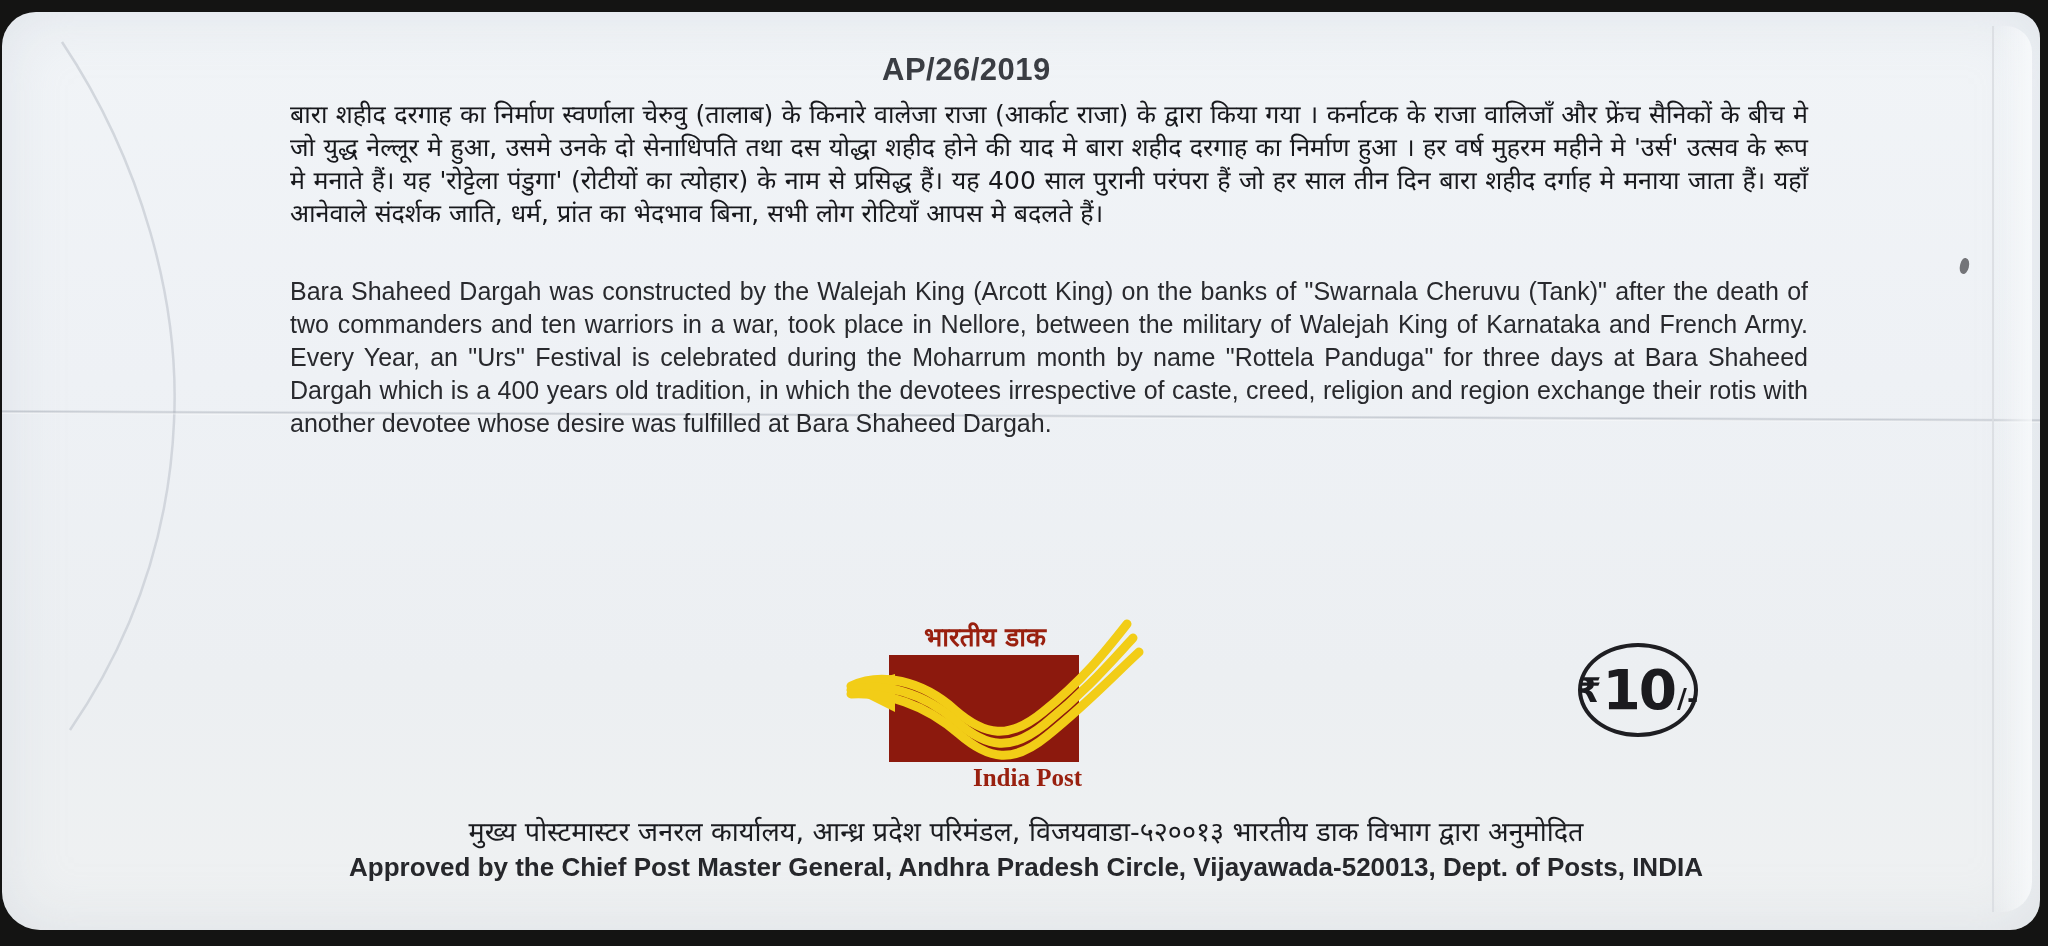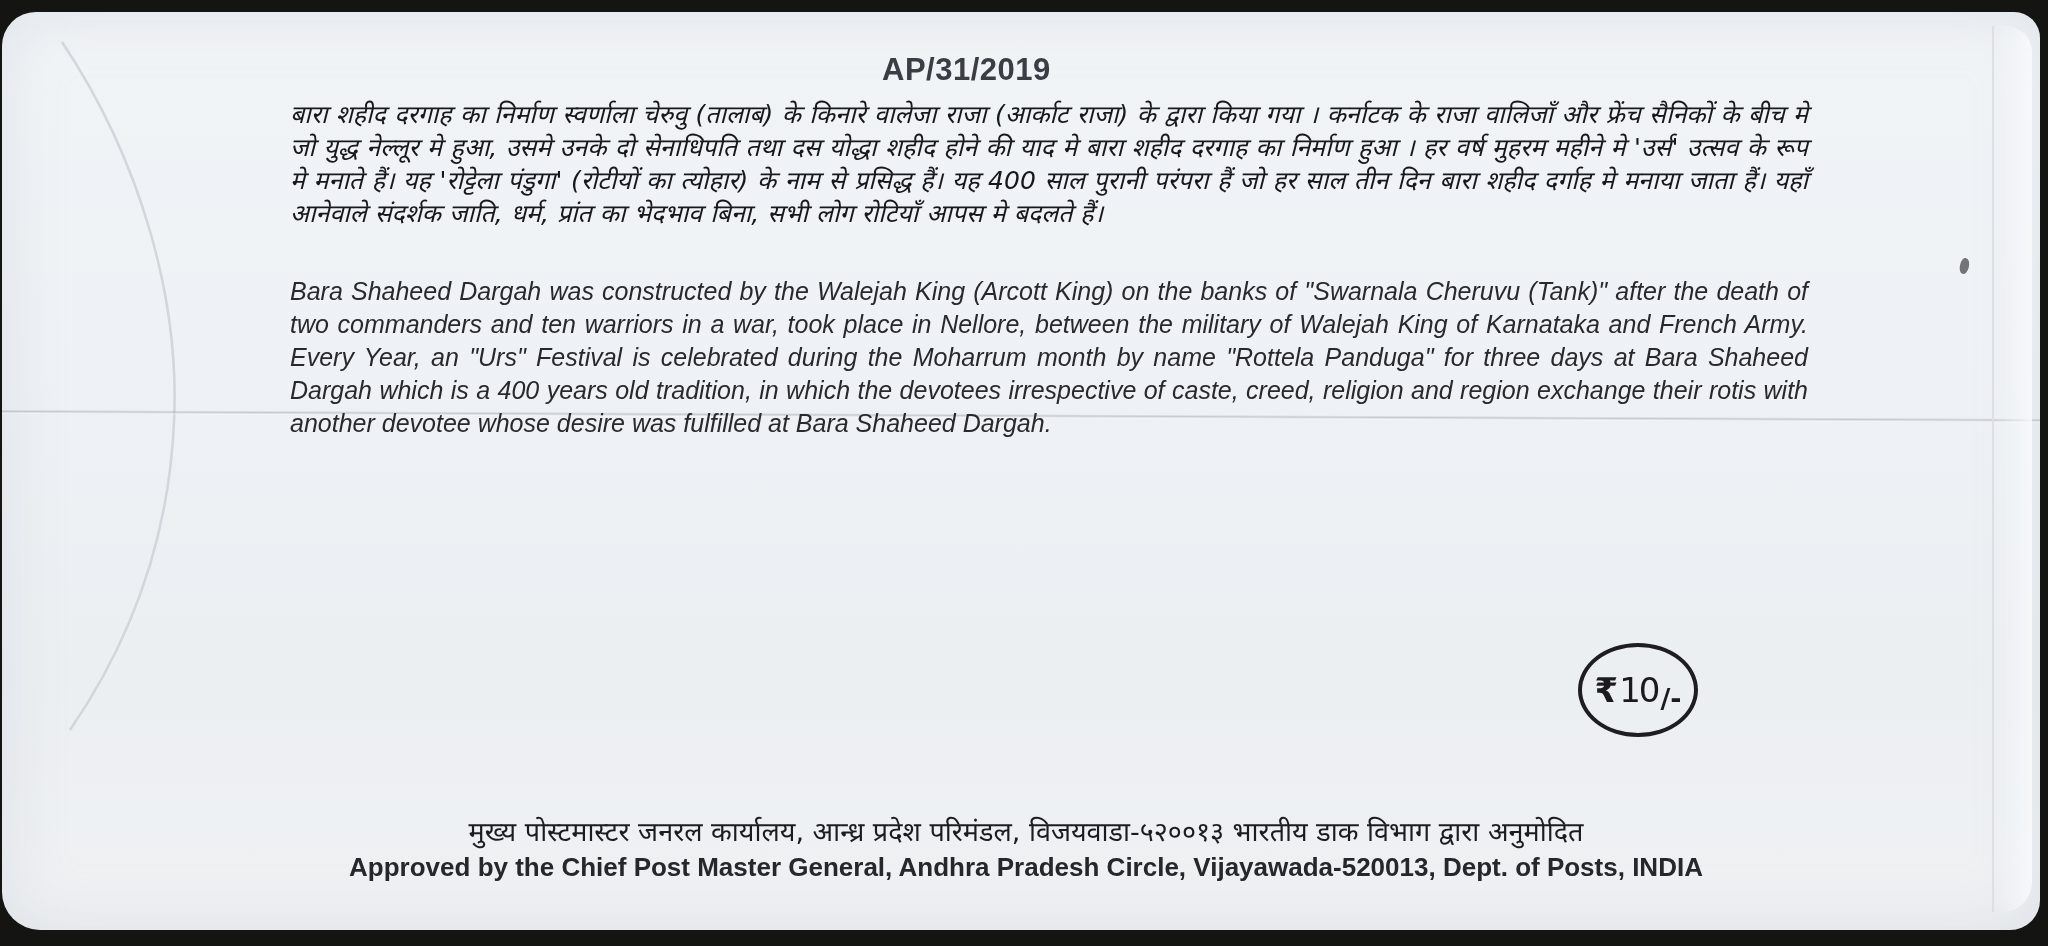--- a/index.html
+++ b/index.html
@@ -27,21 +27,21 @@
     border-radius:0 26px 30px 0;
   }
   .speck{
     position:absolute;left:1958px;top:246px;width:9px;height:16px;
     background:#4a4a4e;border-radius:45% 55% 50% 50%;opacity:.75;transform:rotate(14deg);
   }
   .catalog{
     position:absolute;left:880px;top:40px;
     font-size:31px;font-weight:700;letter-spacing:.5px;color:#3a3d43;
   }
-  .para{position:absolute;left:288px;width:1518px;text-align:justify;color:#1e1f23;font-style:italic;}
+  .para{position:absolute;left:288px;width:1518px;text-align:justify;color:#1e1f23;}
   .para.hi{
     top:86px;font-family:"DejaVu Sans",sans-serif;
     font-size:25px;line-height:33px;color:#17181c;
   }
   .para.en{
     top:263px;font-size:25px;line-height:33px;color:#28292d;
     font-family:"Liberation Sans",sans-serif;
   }
   .logo-block{position:absolute;left:845px;top:598px;width:300px;height:185px;}
   .logo-hindi{
@@ -58,21 +58,21 @@
     font-family:"Liberation Serif","DejaVu Serif",serif;font-size:25px;font-weight:700;
     color:var(--brand-red,#99200f);white-space:nowrap;
   }
   .denom{
     position:absolute;left:1576px;top:631px;width:112px;height:86px;
     border:4px solid #1e1e22;border-radius:50%;
     display:flex;align-items:center;justify-content:center;
     color:#1b1b1f;font-family:"DejaVu Sans",sans-serif;background:transparent;
   }
   .denom .sym{font-size:34px;font-weight:700;margin-right:1px;}
-  .denom .val{font-size:34px;font-weight:400;letter-spacing:-2px;}
+  .denom .val{font-size:55px;font-weight:700;letter-spacing:-2px;}
   .denom .suf{font-size:27px;font-weight:700;margin-top:16px;margin-left:2px;}
   .footer-hi{
     position:absolute;left:0;width:2048px;top:800px;text-align:center;
     font-family:"DejaVu Sans",sans-serif;font-size:27px;color:#1b1c20;
   }
   .footer-en{
     position:absolute;left:0;width:2048px;top:840px;text-align:center;
     font-size:26px;font-weight:700;color:#26272b;
     font-family:"Liberation Sans",sans-serif;
   }
@@ -83,26 +83,37 @@
 <div class="envelope">
 
   <svg class="scan-svg" width="2040" height="930" viewBox="0 0 2040 930">
     <path d="M 60,30 C 140,150 178,290 172,410 C 166,548 116,648 68,718" stroke="#ccd1d8" stroke-width="2.5" fill="none" opacity="0.85"></path>
   </svg>
 
   <div class="crease"></div>
   <div class="right-band"></div>
   <div class="speck"></div>
 
-  <div class="catalog">AP/31/2019</div>
+  <div class="catalog">AP/26/2019</div>
 
   <div class="para hi">बारा शहीद दरगाह का निर्माण स्वर्णाला चेरुवु (तालाब) के किनारे वालेजा राजा (आर्काट राजा) के द्वारा किया गया । कर्नाटक के राजा वालिजाँ और फ्रेंच सैनिकों के बीच मे जो युद्ध नेल्लूर मे हुआ, उसमे उनके दो सेनाधिपति तथा दस योद्धा शहीद होने की याद मे बारा शहीद दरगाह का निर्माण हुआ । हर वर्ष मुहरम महीने मे 'उर्स' उत्सव के रूप मे मनाते हैं। यह 'रोट्टेला पंडुगा' (रोटीयों का त्योहार) के नाम से प्रसिद्ध हैं। यह 400 साल पुरानी परंपरा हैं जो हर साल तीन दिन बारा शहीद दर्गाह मे मनाया जाता हैं। यहाँ आनेवाले संदर्शक जाति, धर्म, प्रांत का भेदभाव बिना, सभी लोग रोटियाँ आपस मे बदलते हैं।</div>
 
   <div class="para en">Bara Shaheed Dargah was constructed by the Walejah King (Arcott King) on the banks of "Swarnala Cheruvu (Tank)" after the death of two commanders and ten warriors in a war, took place in Nellore, between the military of Walejah King of Karnataka and French Army. Every Year, an "Urs" Festival is celebrated during the Moharrum month by name "Rottela Panduga" for three days at Bara Shaheed Dargah which is a 400 years old tradition, in which the devotees irrespective of caste, creed, religion and region exchange their rotis with another devotee whose desire was fulfilled at Bara Shaheed Dargah.</div>
 
+  <div class="logo-block">
+    <svg class="logo-art" width="300" height="185" viewBox="0 0 300 185" overflow="visible">
+      <rect x="42" y="45" width="190" height="107"></rect>
+      <polygon points="0,78 48,64 48,102"></polygon>
+      <path class="swoosh" d="M4,76 C34,62 74,70 108,100 C138,126 162,130 196,102 C236,70 258,42 280,14"></path>
+      <path class="swoosh" d="M4,80 C36,72 76,82 110,112 C140,138 164,142 198,114 C238,82 262,54 286,28"></path>
+      <path class="swoosh" d="M4,84 C38,82 78,94 112,124 C142,150 166,154 200,126 C240,94 266,66 292,42"></path>
+    </svg>
+    <div class="logo-hindi">भारतीय डाक</div>
+    <div class="logo-english">India Post</div>
+  </div>
 
   <div class="denom">
     <span class="sym">₹</span>
     <span class="val">10</span>
     <span class="suf">/-</span>
   </div>
 
   <div class="footer-hi">मुख्य पोस्टमास्टर जनरल कार्यालय, आन्ध्र प्रदेश परिमंडल, विजयवाडा-५२००१३ भारतीय डाक विभाग द्वारा अनुमोदित</div>
   <div class="footer-en">Approved by the Chief Post Master General, Andhra Pradesh Circle, Vijayawada-520013, Dept. of Posts, INDIA</div>
 

